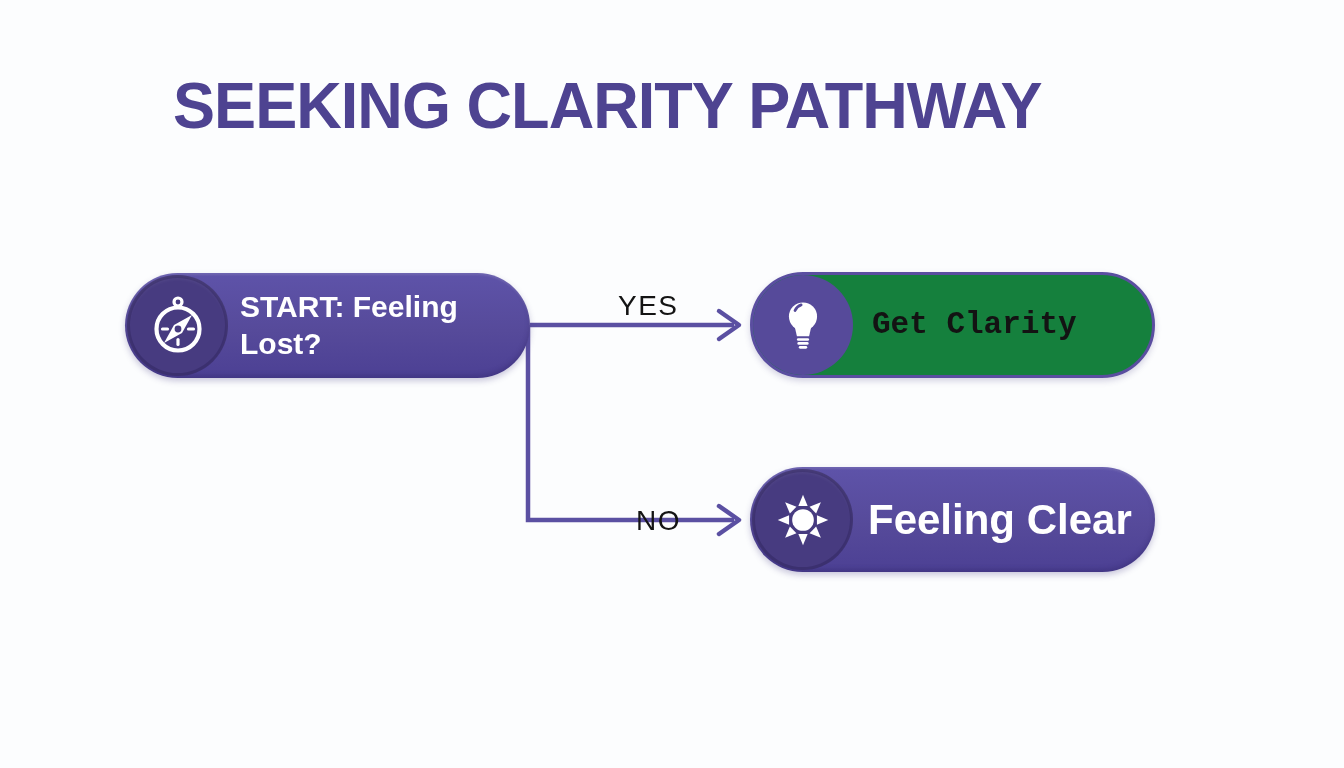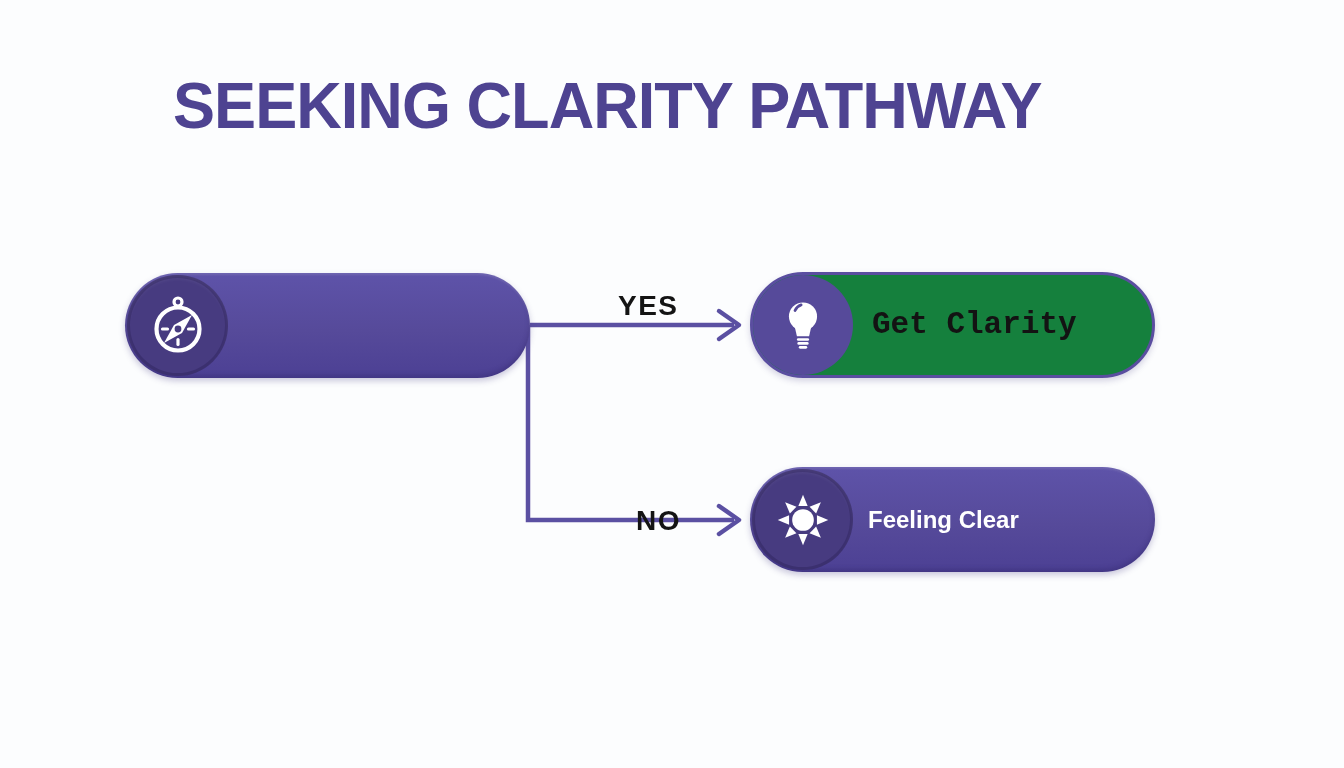--- a/index.html
+++ b/index.html
@@ -21,21 +21,21 @@
 
   .connectors { position: absolute; inset: 0; z-index: 1; }
   .connectors path, .connectors polyline {
     stroke: var(--connector, #5b50a2);
     stroke-width: 4.5; fill: none;
   }
   .connectors polyline { stroke-linecap: round; stroke-linejoin: round; }
 
   .edge-label {
     position: absolute; z-index: 2;
-    font-weight: bold; font-size: 28px; line-height: 1;
+    font-weight: normal; font-size: 28px; line-height: 1;
     letter-spacing: 1.5px;
     color: var(--label-text, #141414);
   }
   .edge-label.yes { left: 618px; top: 292px; }
   .edge-label.no  { left: 636px; top: 507px; }
 
   .node {
     position: absolute; z-index: 3;
     width: 405px; height: 105px;
     border-radius: 53px;
@@ -78,21 +78,21 @@
   .node.start .label {
     color: var(--node-text-light, #ffffff);
     font-size: 30px; margin-left: 10px; max-width: 245px;
   }
   .node.get-clarity .label {
     color: var(--node-text-dark, #131313);
     font-size: 31px; margin-left: 19px;
   }
   .node.feeling-clear .label {
     color: var(--node-text-light, #ffffff);
-    font-size: 24px; margin-left: 13px;
+    font-size: 42px; margin-left: 13px;
   }
 </style>
 </head>
 <body>
 
 <div class="stage">
 
   <div class="title">SEEKING CLARITY PATHWAY</div>
 
   <svg class="connectors" width="1344" height="768" viewBox="0 0 1344 768">
@@ -110,20 +110,21 @@
       <svg width="64" height="64" viewBox="0 0 64 64">
         <circle cx="32" cy="8" r="4" fill="none" stroke="#ffffff" stroke-width="3.2"></circle>
         <circle cx="32" cy="35" r="21.5" fill="none" stroke="#ffffff" stroke-width="4.2"></circle>
         <line x1="16.5" y1="35" x2="21.5" y2="35" stroke="#ffffff" stroke-width="3.2" stroke-linecap="round"></line>
         <line x1="42.5" y1="35" x2="47.5" y2="35" stroke="#ffffff" stroke-width="3.2" stroke-linecap="round"></line>
         <line x1="32" y1="45.5" x2="32" y2="50.5" stroke="#ffffff" stroke-width="3.2" stroke-linecap="round"></line>
         <polygon points="46,21 36,39 18,49 28,31" fill="#ffffff"></polygon>
         <circle cx="32" cy="35" r="3.4" fill="#473b80"></circle>
       </svg>
     </div>
+    <div class="label">START: Feeling Lost?</div>
   </div>
 
   <div class="node outlined get-clarity">
     <div class="badge solid">
       <svg width="60" height="60" viewBox="0 0 64 64">
         <circle cx="32" cy="23" r="15" fill="#ffffff"></circle>
         <path d="M 22.5 31 L 41.5 31 L 38.5 44 L 25.5 44 Z" fill="#ffffff"></path>
         <path d="M 23.5 16.5 Q 25.5 12 30 10.5" stroke="#554999" stroke-width="3" fill="none" stroke-linecap="round"></path>
         <rect x="25.5" y="46" width="13" height="2.8" rx="1.4" fill="#ffffff"></rect>
         <rect x="26" y="50.2" width="12" height="2.8" rx="1.4" fill="#ffffff"></rect>

